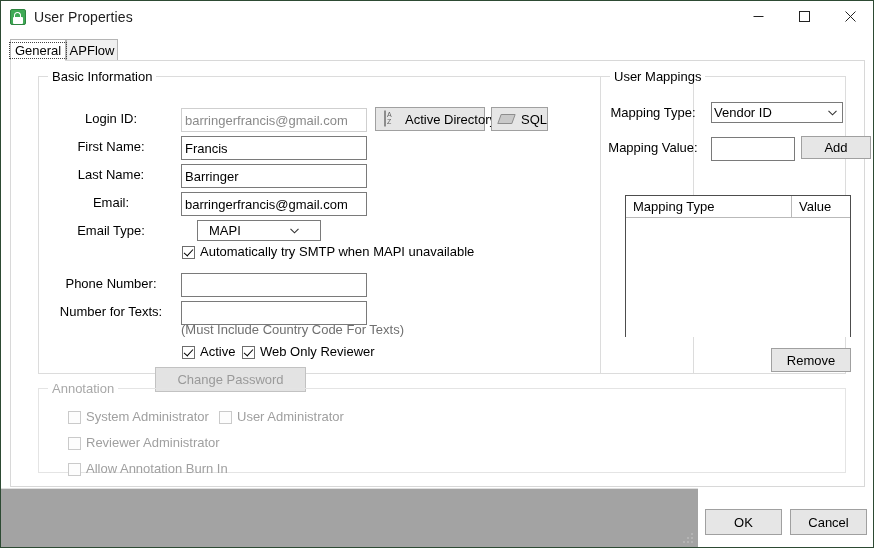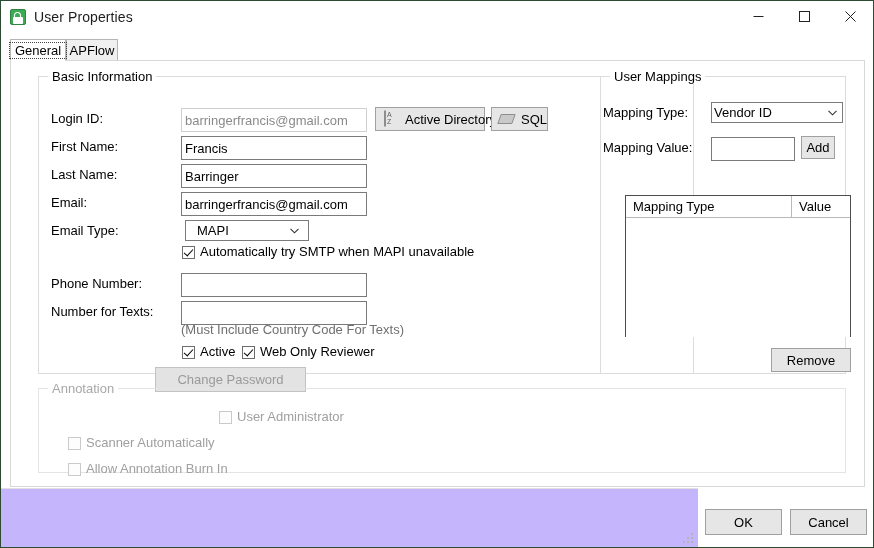--- a/index.html
+++ b/index.html
@@ -149,21 +149,21 @@
 
   #group-basic   { left: 27px; top: 15px;  width: 656px; height: 298px; }
   #group-mapping { left: 589px; top: 15px; width: 246px; height: 298px; }
   #group-perms   { left: 27px; top: 327px; width: 808px; height: 85px; }
 
   
   .lbl {
     position: absolute;
     font-size: 13px;
     color: #000;
-    text-align: left;
+    text-align: center;
     white-space: nowrap;
     line-height: 16px;
   }
   .lbl.dim { color: #707070; }
 
   .txt {
     position: absolute;
     box-sizing: border-box;
     border: 1px solid #7a7a7a;
     background: #ffffff;
@@ -319,21 +319,21 @@
   .lv-col.first { width: 166px; border-right: 1px solid #b9b9b9; }
   .lv-col.second { flex: 1; }
   .lv-body { height: calc(100% - 21px); background: #ffffff; }
 
   
   .footer {
     position: absolute;
     left: 0; top: 487px;
     width: 697px;
     height: 59px;
-    background: #c4b5fd;
+    background: #a3a3a3;
     border-top: 1px solid #dfdfdf;
   }
   .grip {
     position: absolute;
     right: 3px; bottom: 3px;
     width: 12px; height: 12px;
   }
   .grip i {
     position: absolute;
     width: 2px; height: 2px;
@@ -402,21 +402,21 @@
       <input class="txt" style="left: 142px; top: 59px; width: 186px;" value="Francis">
 
       <div class="lbl" style="left:12px; top:90px; width:120px;">Last Name:</div>
       <input class="txt" style="left: 142px; top: 87px; width: 186px;" value="Barringer">
 
       <div class="lbl" style="left:12px; top:118px; width:120px;">Email:</div>
       <input class="txt" style="left: 142px; top: 115px; width: 186px;" value="barringerfrancis@gmail.com">
 
       <div class="lbl" style="left:12px; top:146px; width:120px;">Email Type:</div>
       <div class="combo-wrap" style="left:142px; top:143px; width:124px; height:21px;">
-        <select class="combo" id="sel-email-type" style="left:4px; top:0; width:124px;padding-left:11px;"><option>MAPI</option><option>SMTP</option><option>None</option></select>
+        <select class="combo" id="sel-email-type" style="left:16px; top:0; width:124px;padding-left:11px;"><option>MAPI</option><option>SMTP</option><option>None</option></select>
         <span class="combo-arrow">
           <svg width="9" height="6" viewBox="0 0 9 6">
               <path d="M0.5 0.8 L4.5 4.8 L8.5 0.8" fill="none" stroke="#333" stroke-width="1.1"></path>
             </svg>
         </span>
       </div>
 
       <div class="cb checked" style="left:143px; top:168px;">
         <span class="box"></span>
         <span>Automatically try SMTP when MAPI unavailable</span>
@@ -453,48 +453,52 @@
         <select class="combo" id="sel-mapping-type" style="left:0; top:0; width:132px;"><option>Vendor ID</option><option>Customer ID</option><option>Department</option><option>Company</option></select>
         <span class="combo-arrow">
           <svg width="9" height="6" viewBox="0 0 9 6">
               <path d="M0.5 0.8 L4.5 4.8 L8.5 0.8" fill="none" stroke="#333" stroke-width="1.1"></path>
             </svg>
         </span>
       </div>
 
       <div class="lbl" style="left:2px; top:63px; width:100px;">Mapping Value:</div>
       <input class="txt" style="left: 110px; top: 60px; width: 84px;" value="">
-      <div class="btn" style="left:200px; top:59px; width:34px; height:23px;">
+      <div class="btn" style="left:200px; top:59px; width:70px; height:23px;">
         <span>Add</span>
       </div>
 
 
       <div class="listview" style="left:24px; top:118px; width:226px; height:142px;">
         <div class="lv-head">
           <div class="lv-col first">Mapping Type</div>
           <div class="lv-col second">Value</div>
         </div>
         <div class="lv-body"></div>
       </div>
 
       <div class="btn" style="left:170px; top:271px; width:80px; height:24px;">
         <span>Remove</span>
       </div>
     </div>
 
     <div class="group disabled" id="group-perms">
       <div class="group-title">Annotation</div>
 
+      <div class="cb disabled" style="left:29px; top:21px;">
+        <span class="box"></span>
+        <span>System Administrator</span>
+      </div>
       <div class="cb disabled" style="left:180px; top:21px;">
         <span class="box"></span>
         <span>User Administrator</span>
       </div>
       <div class="cb disabled" style="left:29px; top:47px;">
         <span class="box"></span>
-        <span>Scanner Automatically</span>
+        <span>Reviewer Administrator</span>
       </div>
       <div class="cb disabled" style="left:29px; top:73px;">
         <span class="box"></span>
         <span>Allow Annotation Burn In</span>
       </div>
     </div>
 
   </div>
 
   <div class="footer">

